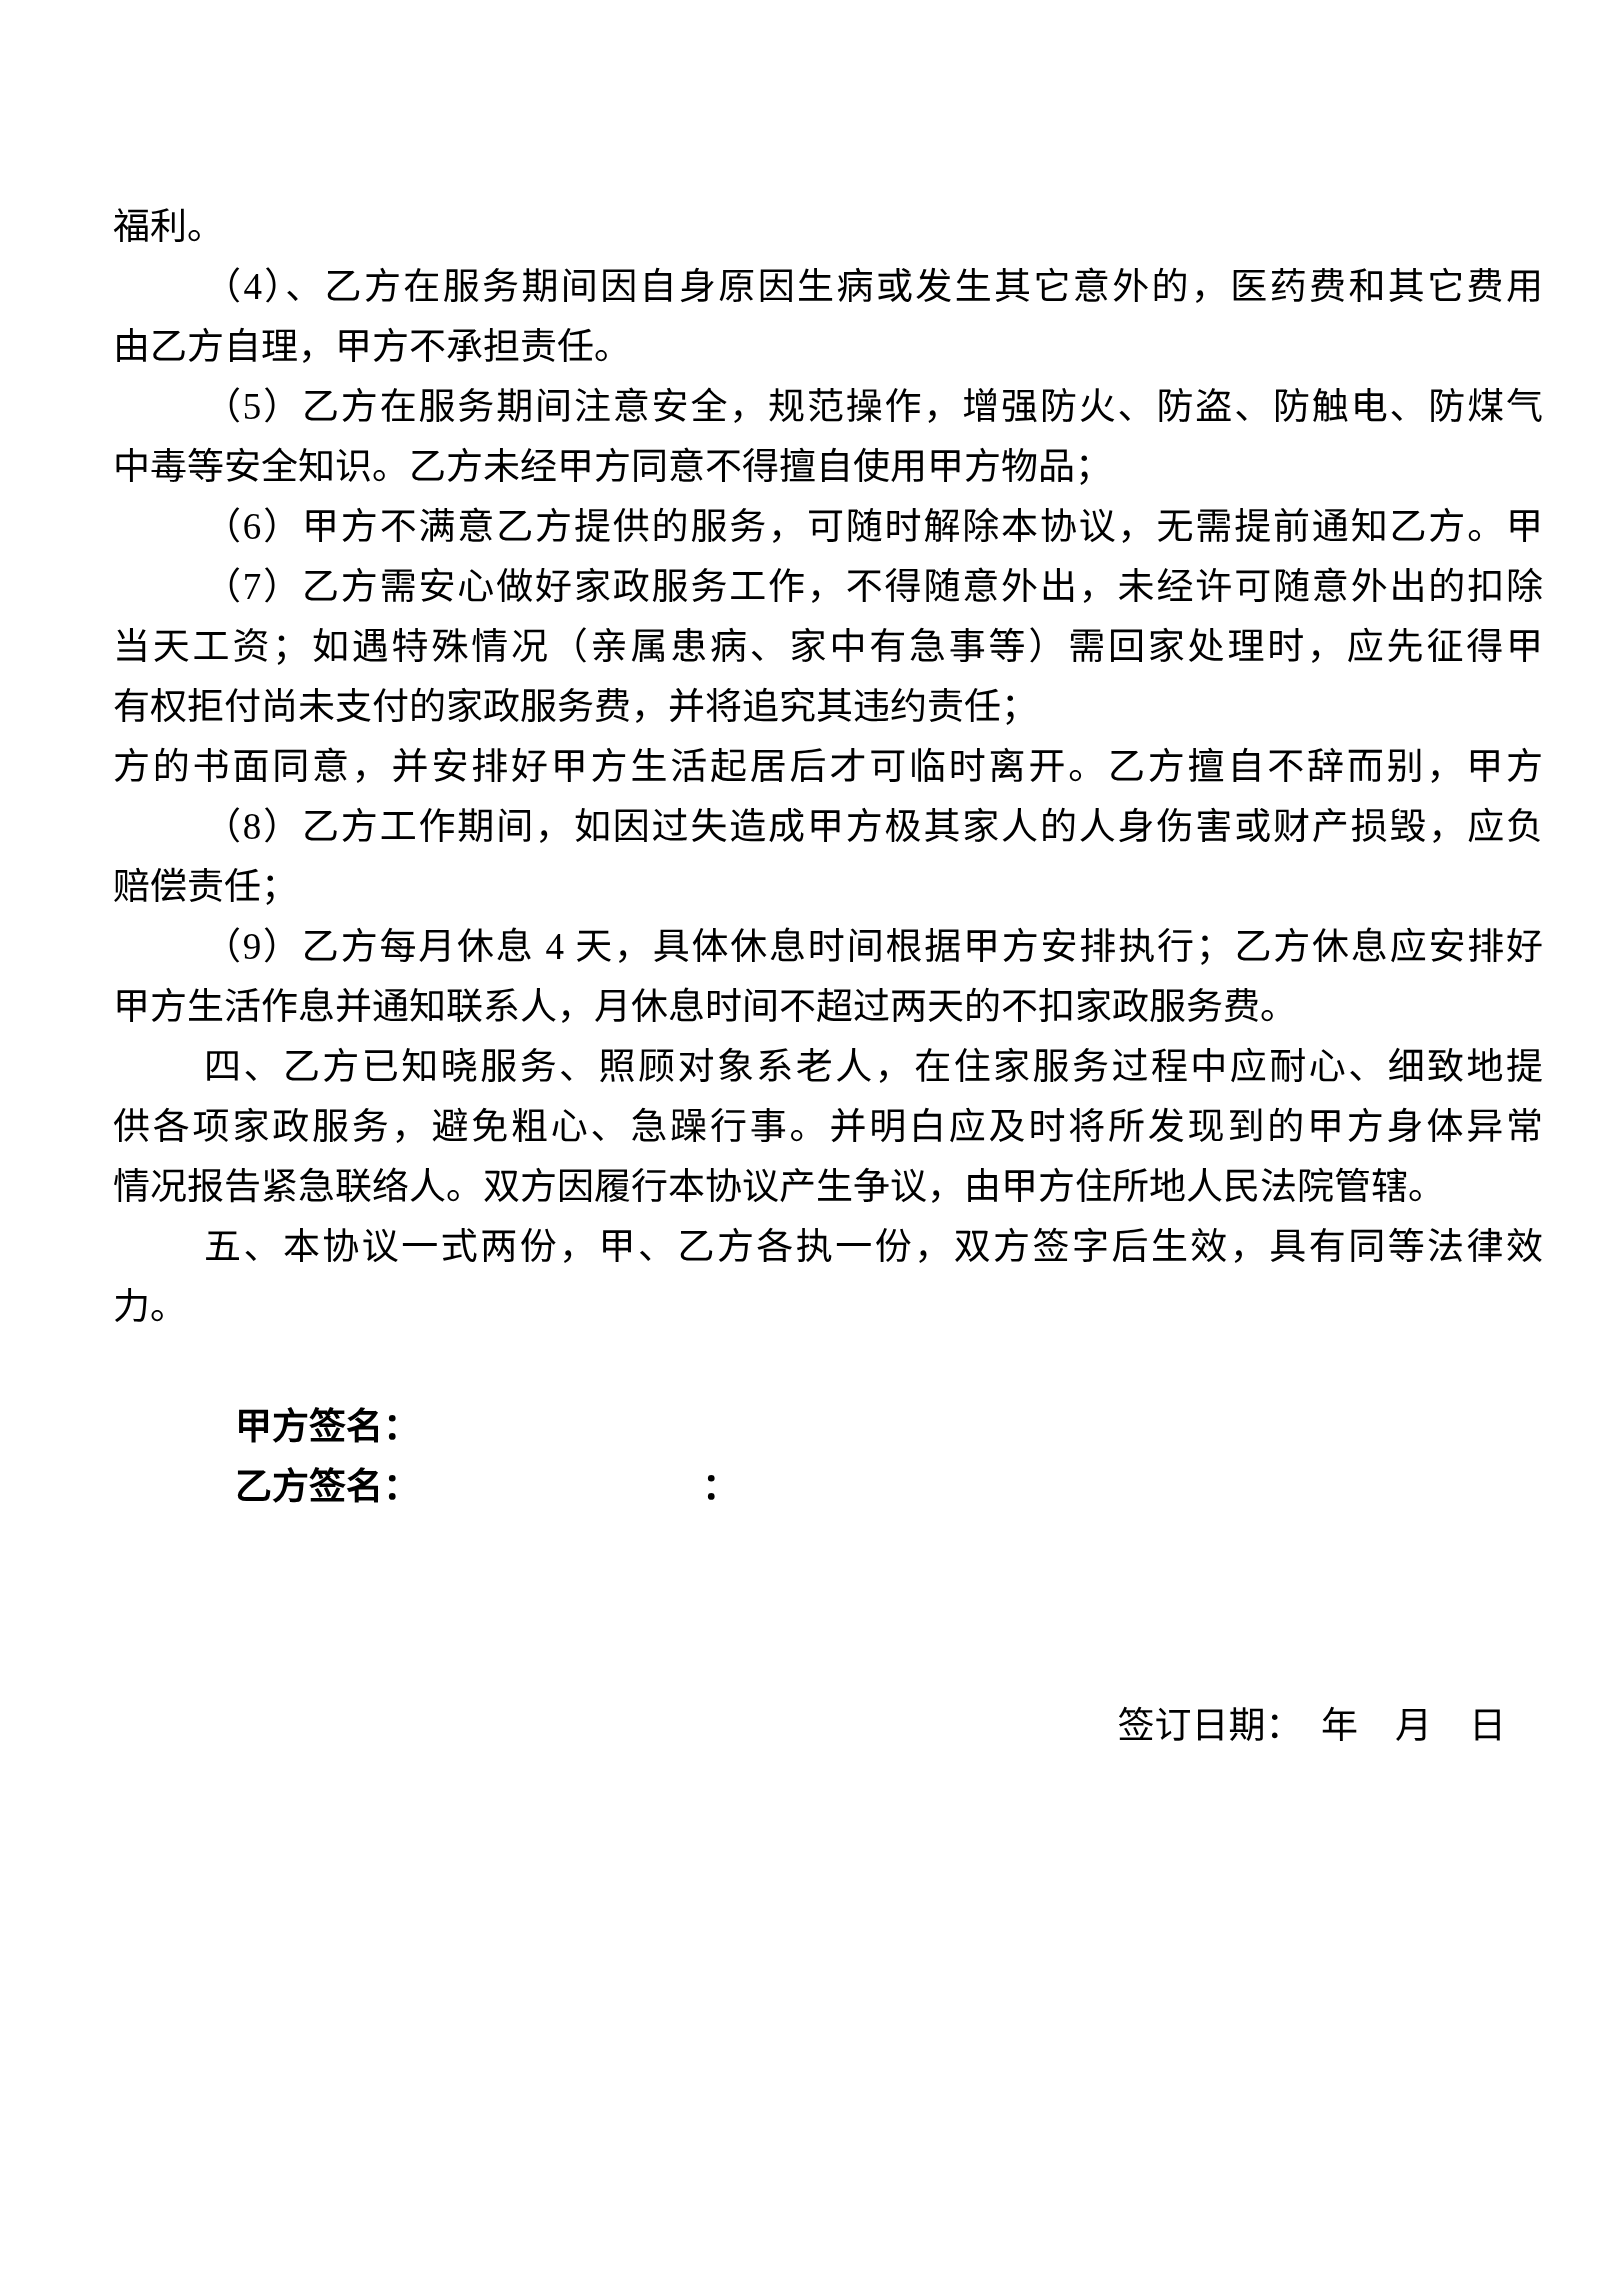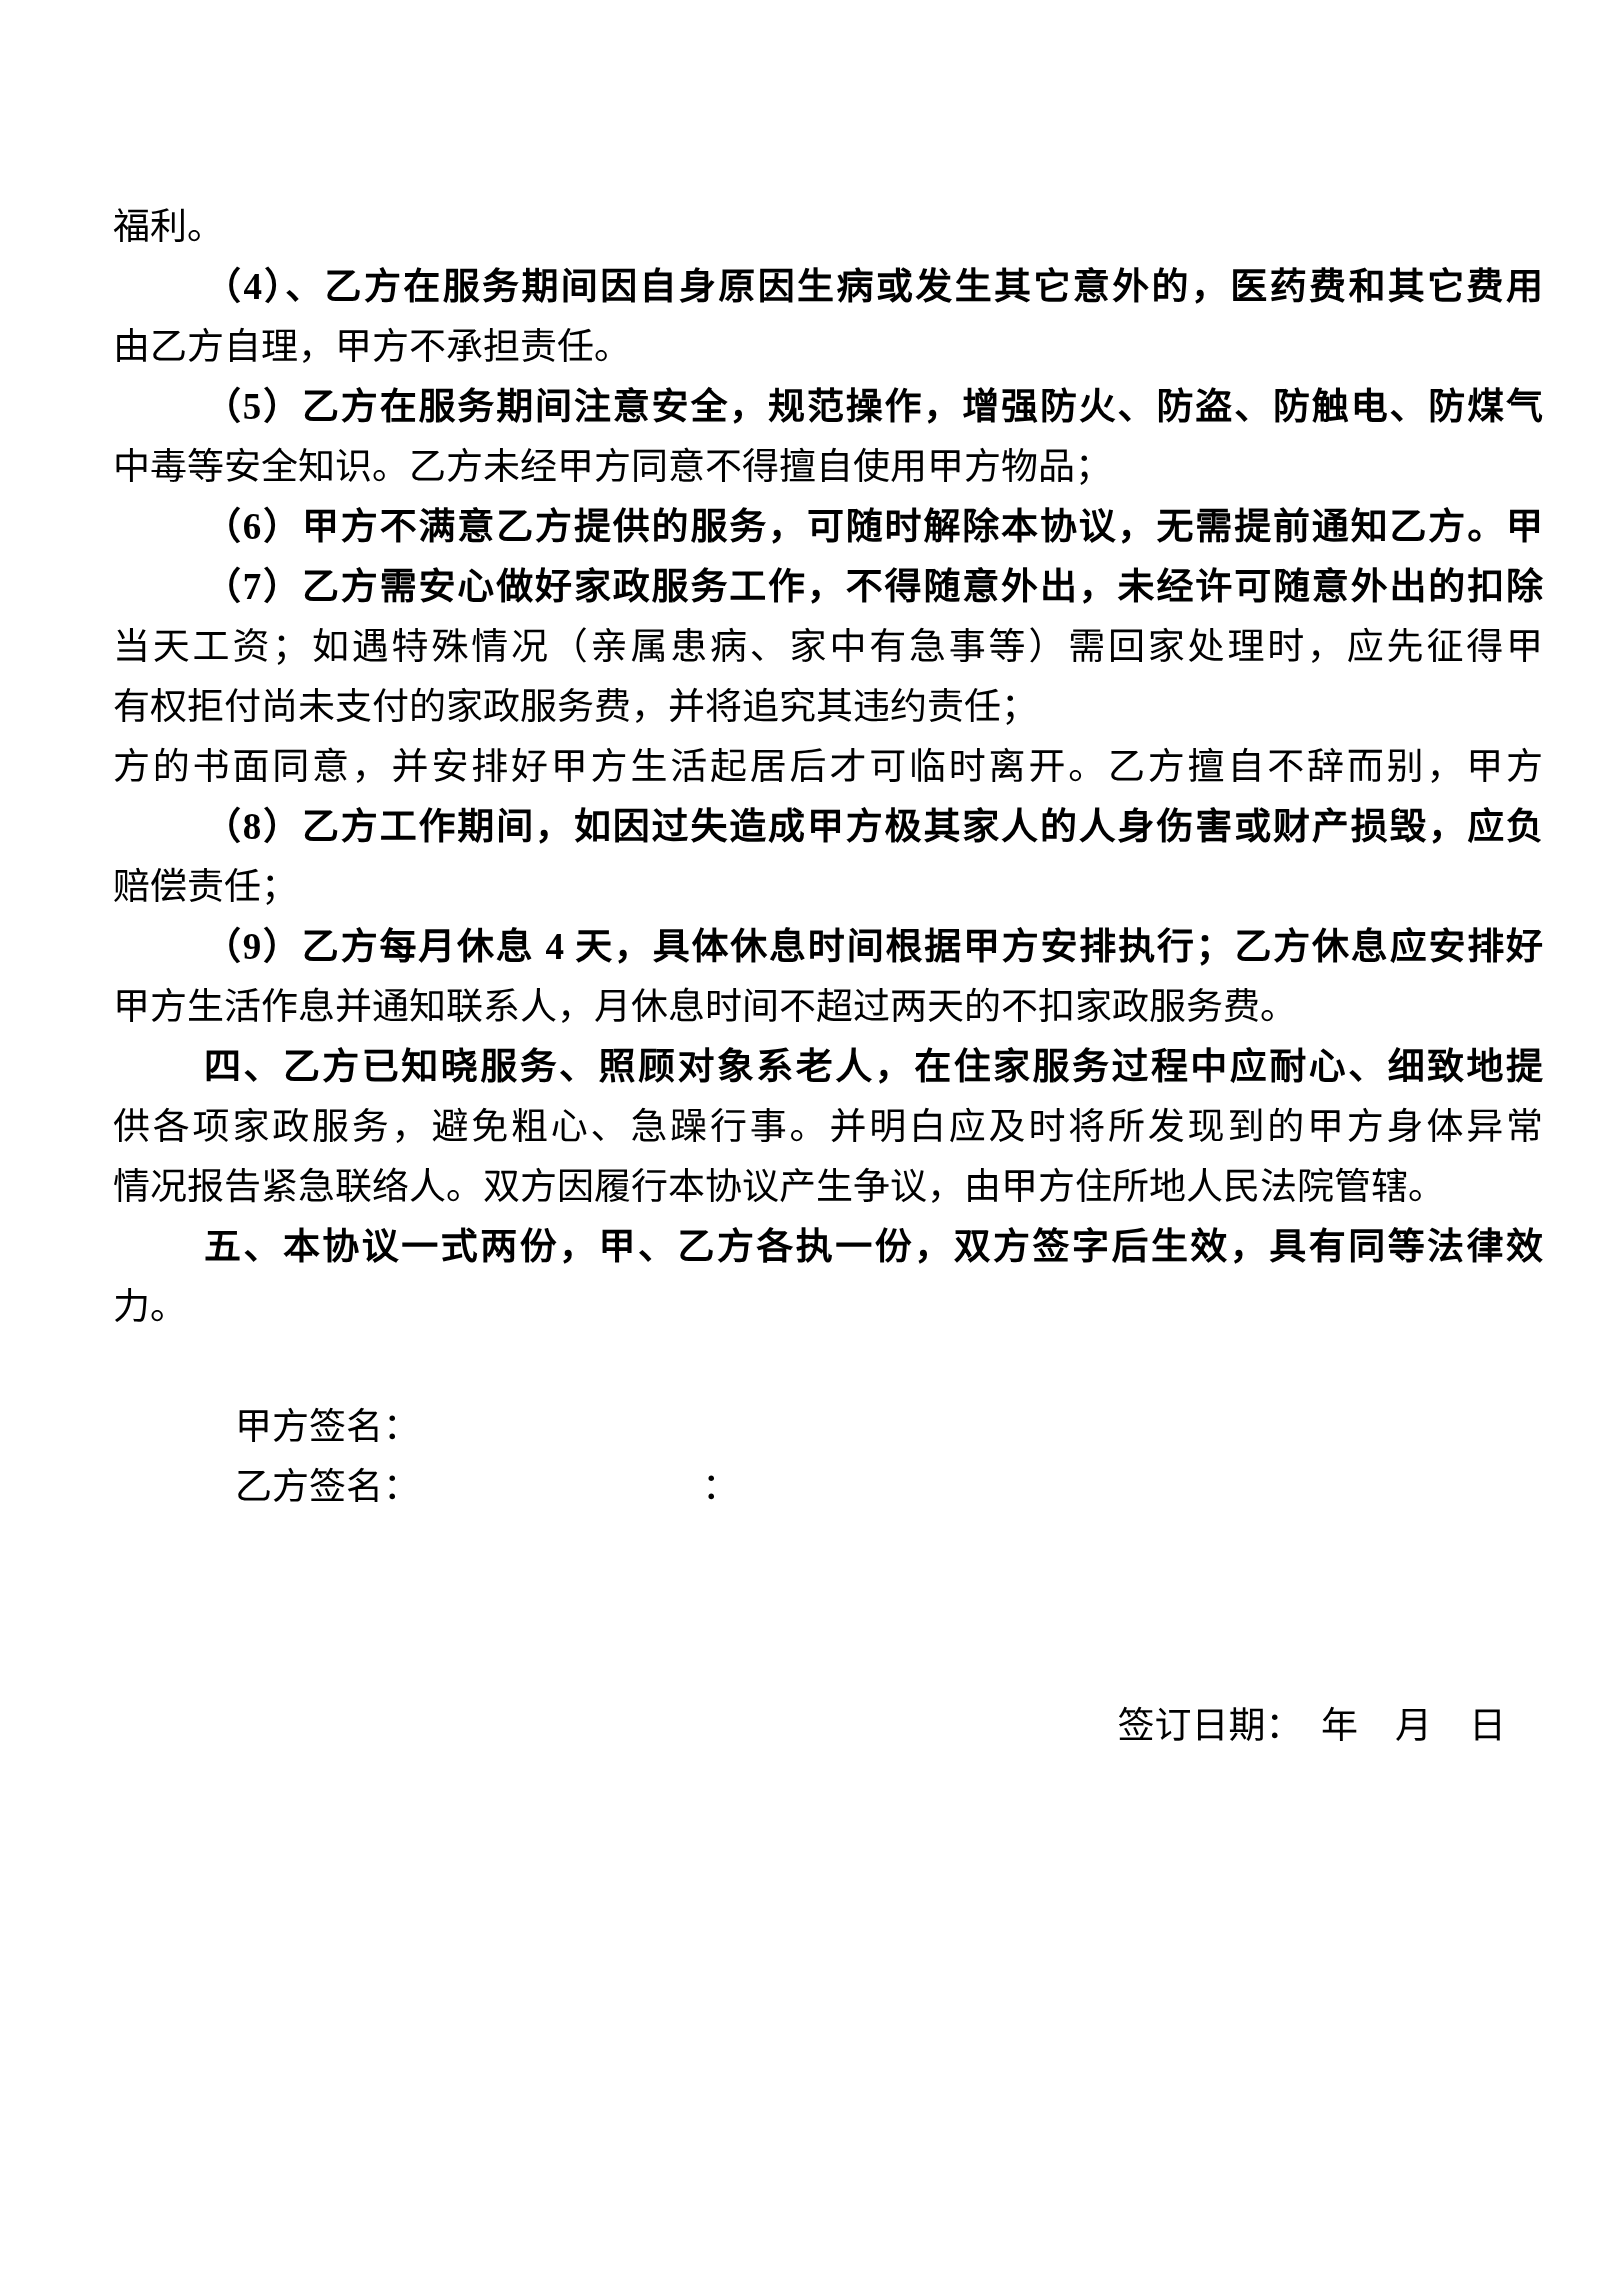--- a/index.html
+++ b/index.html
@@ -30,32 +30,32 @@
     text-align-last: justify;
     text-justify: inter-character;
     overflow: hidden;
   }
   .t-line.last {
     text-align: center;
     text-align-last: left;
   }
   .indent {
     text-indent: 91px;
-    font-weight: bold;
   }
   .sig-block {
     margin-top: 60px;
   }
   .sig-line {
     font-size: 37px;
     line-height: 60px;
     height: 60px;
     padding-left: 122px;
     text-align: right;
     text-align-last: left;
+    font-weight: bold;
   }
   .sig-gap {
     display: inline-block;
     width: 282px;
     height: 0.9px;
   }
   .date-line {
     margin-top: 179px;
     font-size: 37px;
     line-height: 60px;

